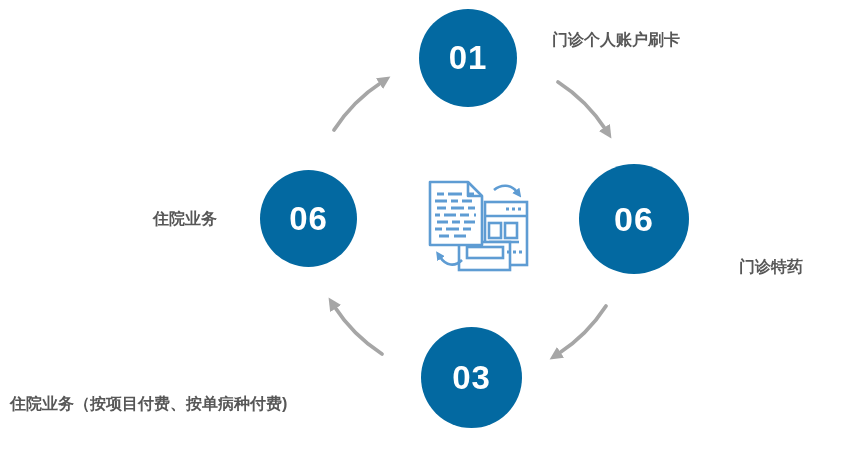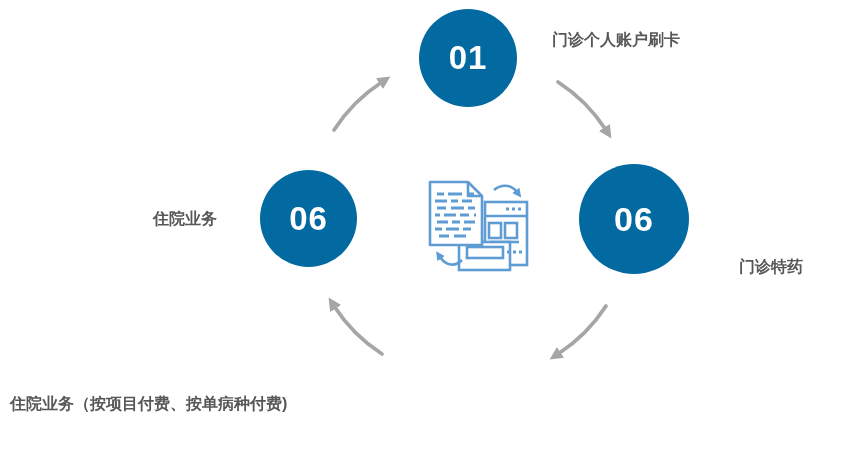--- a/index.html
+++ b/index.html
@@ -99,20 +99,23 @@
   <div class="step-circle" id="c1">
     <span>01</span>
   </div>
   <div class="step-label" id="l1">门诊个人账户刷卡</div>
 
   <div class="step-circle" id="c2">
     <span>06</span>
   </div>
   <div class="step-label" id="l2">门诊特药</div>
 
+  <div class="step-circle" id="c3">
+    <span>03</span>
+  </div>
   <div class="step-label" id="l3">住院业务（按项目付费、按单病种付费)</div>
 
   <div class="step-circle" id="c4">
     <span>06</span>
   </div>
   <div class="step-label" id="l4">住院业务</div>
 
 </div>
 
 </body></html>

